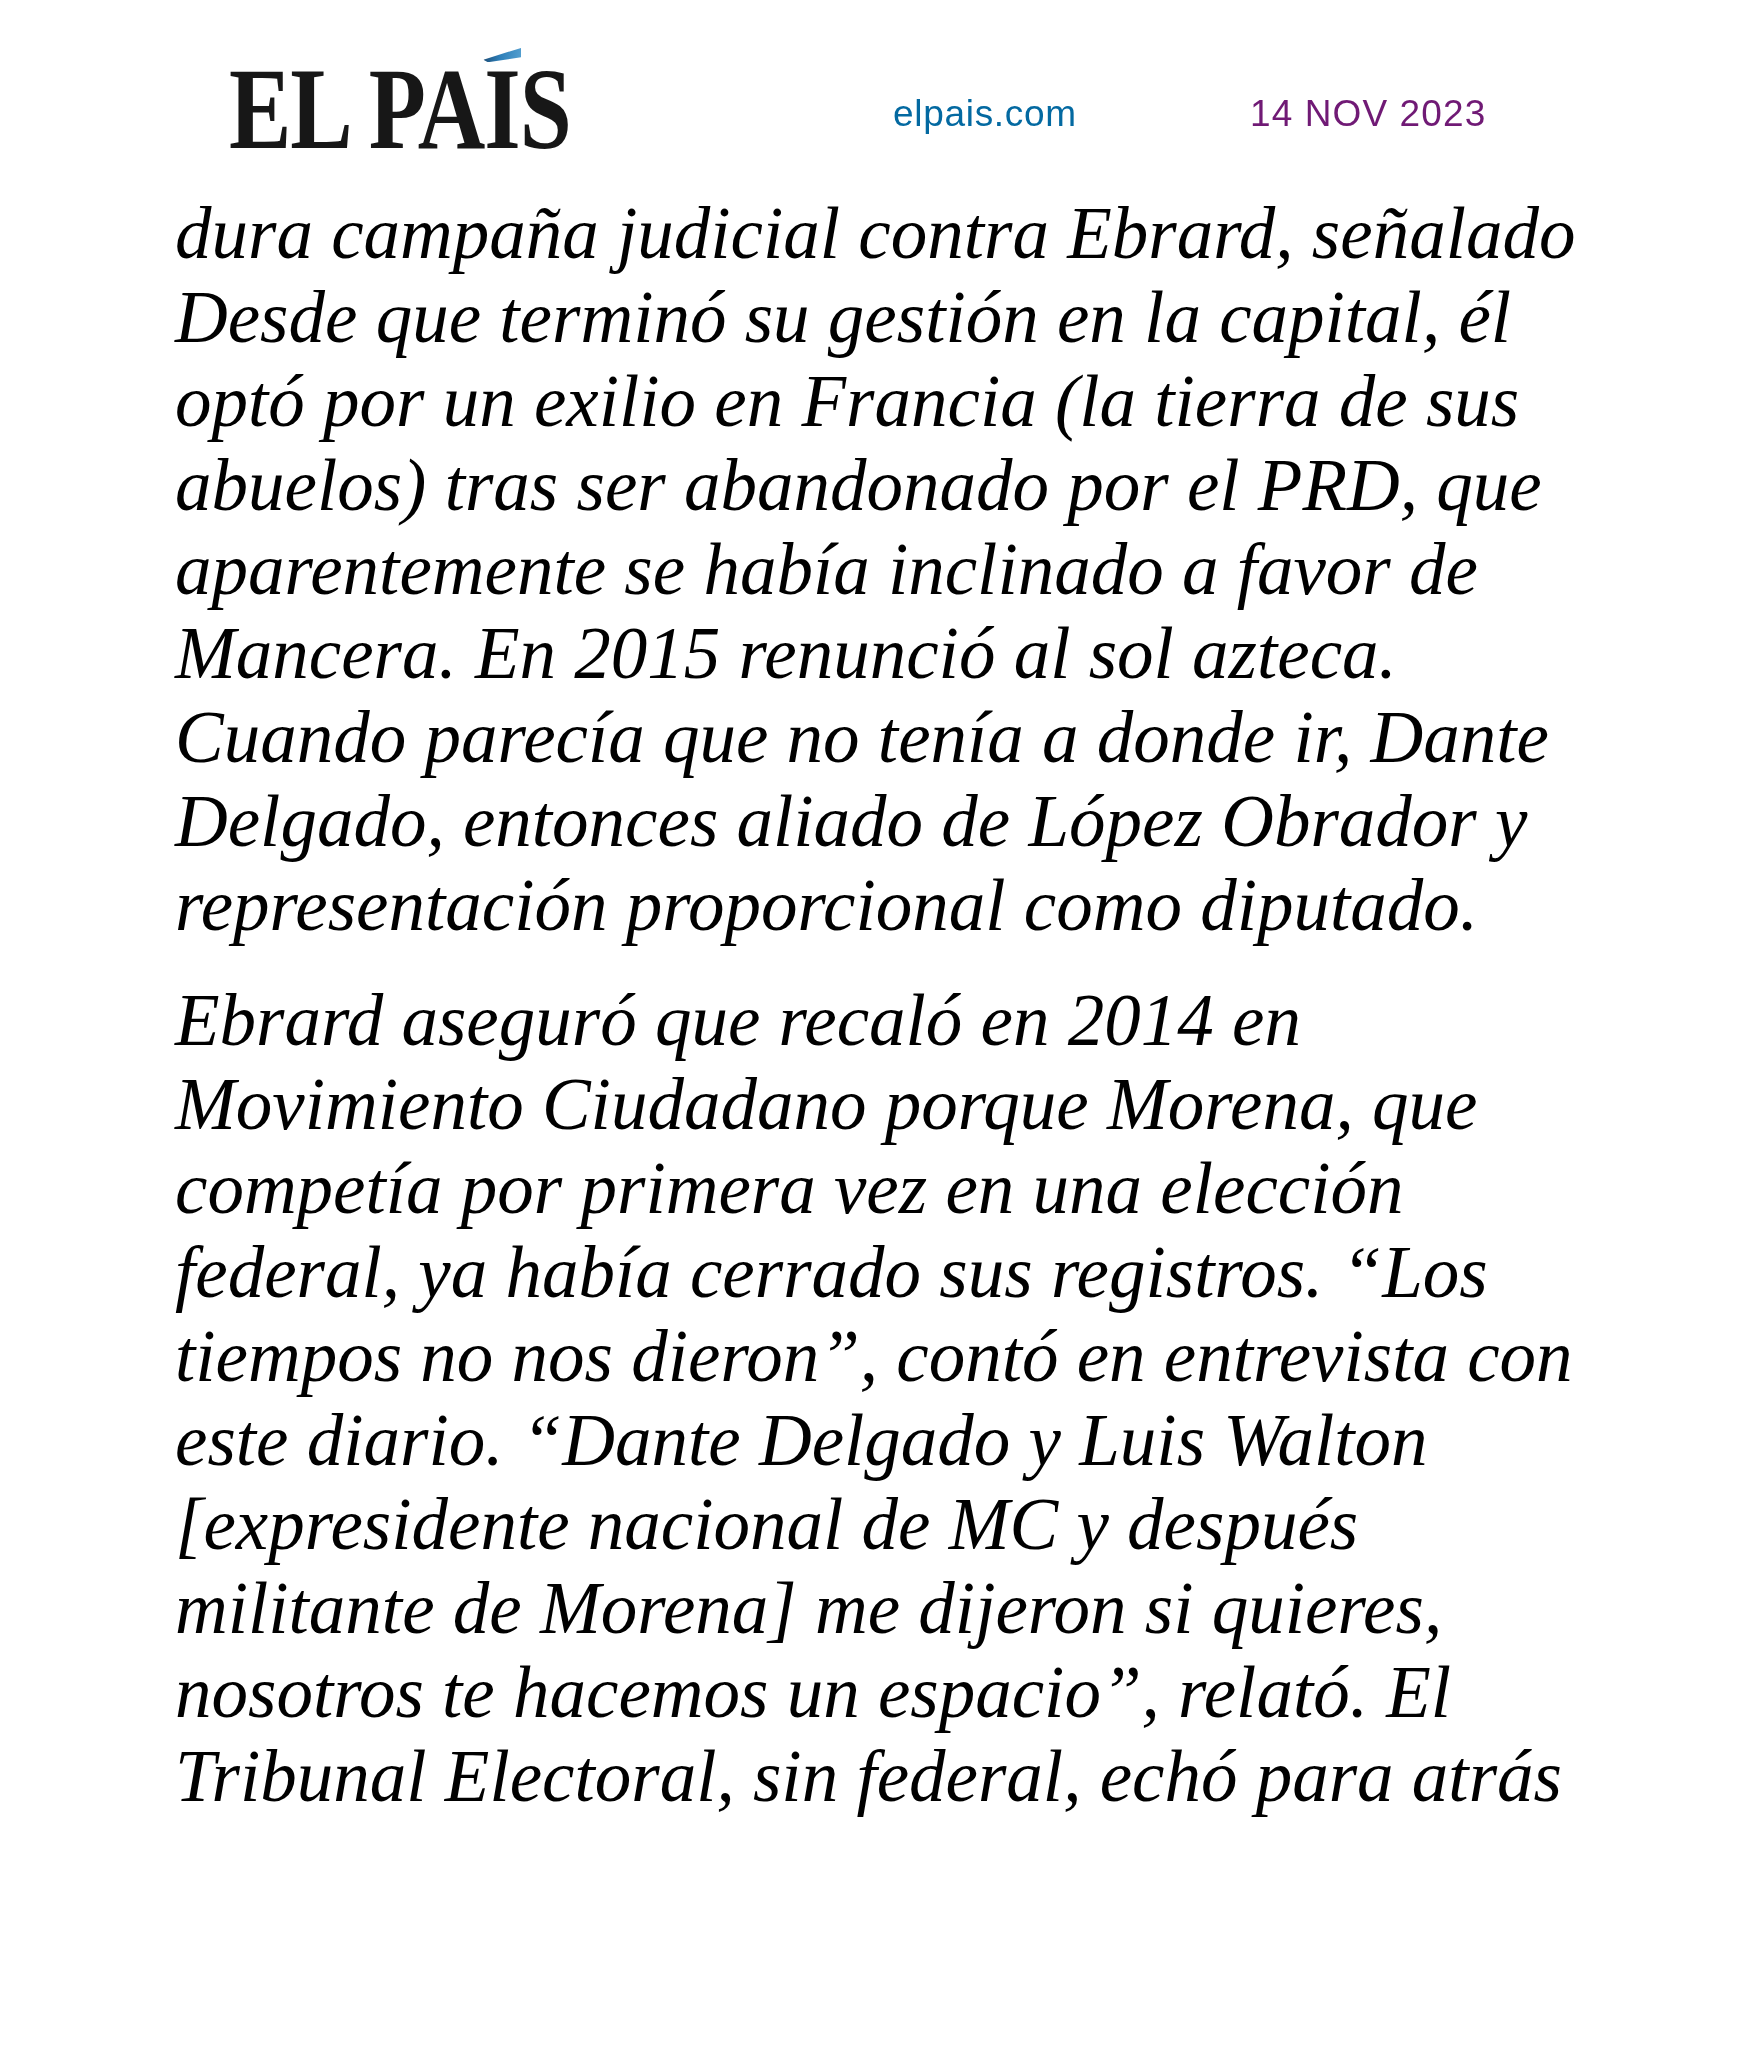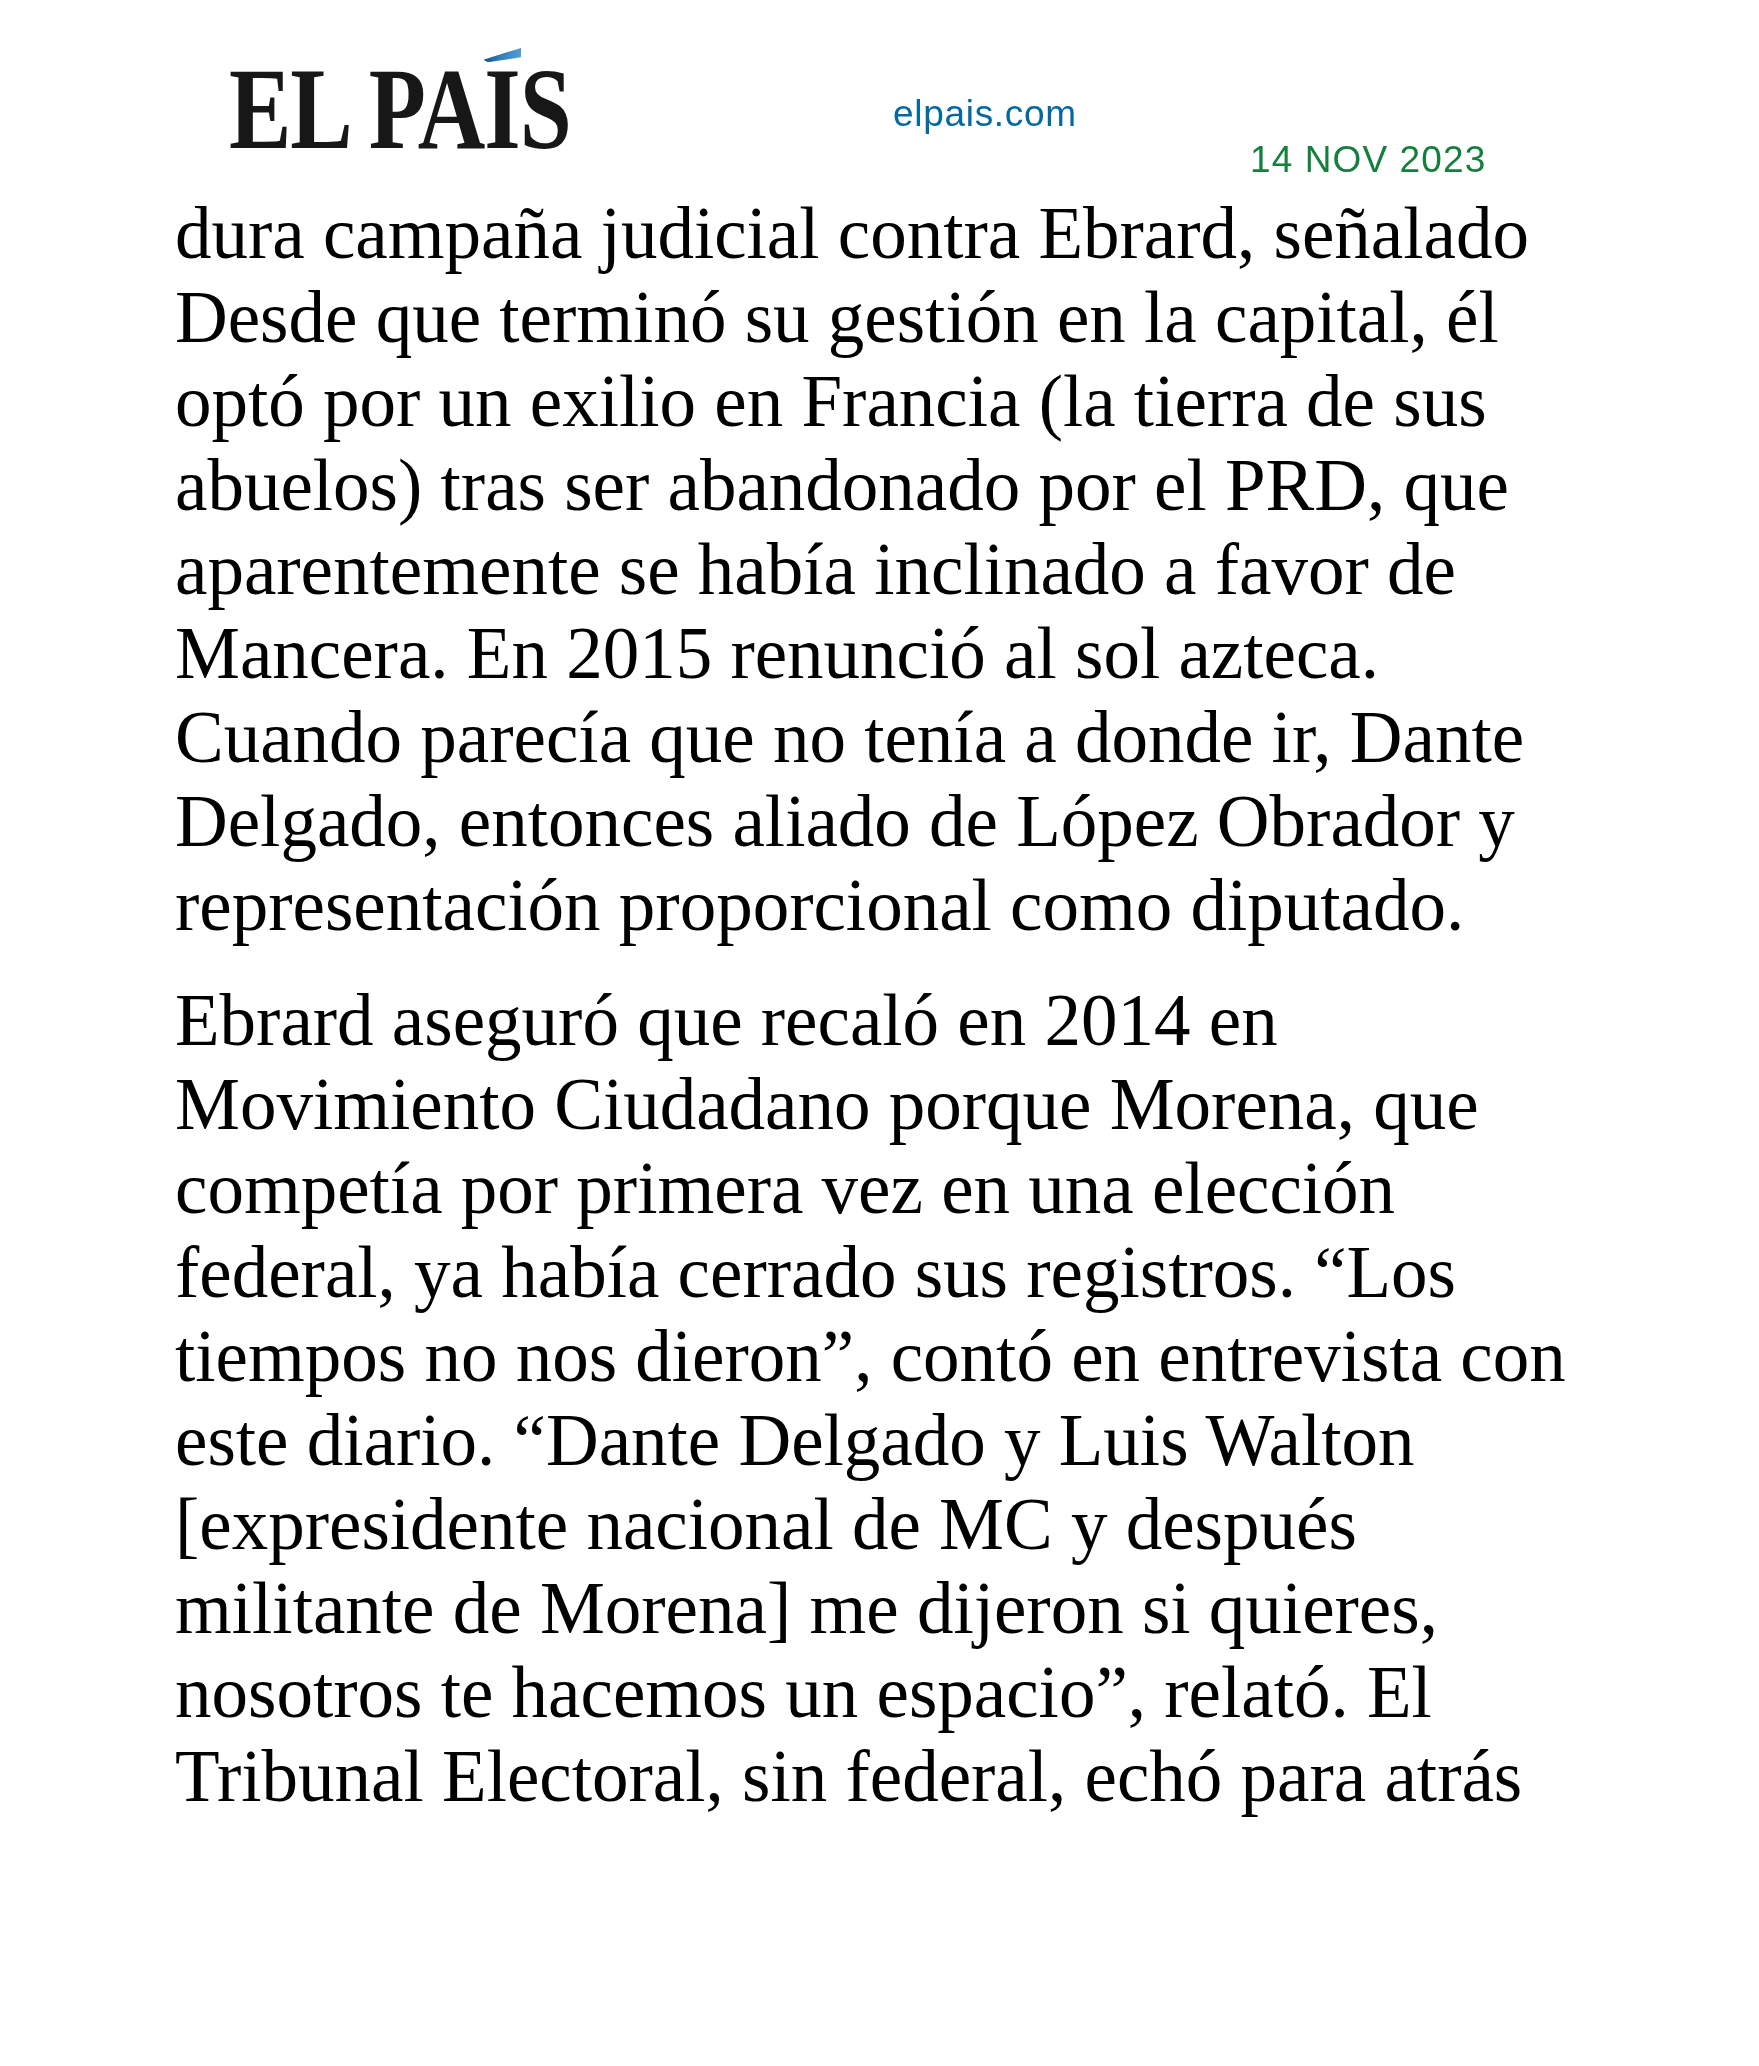--- a/index.html
+++ b/index.html
@@ -49,35 +49,34 @@
     color: #0369a1;
   }
   .issue-date {
     position: absolute;
     left: 1250px;
     top: 95px;
     font-family: "Liberation Sans", sans-serif;
     font-size: 37px;
     line-height: 1;
     letter-spacing: 1.1px;
-    color: #15803d;
-    margin-top: 46px;
+    color: #701a75;
   }
   
   .article {
     position: absolute;
     left: 175px;
     top: 192px;
     width: 1439px;
     font-family: "Liberation Serif", serif;
     font-size: 73px;
     line-height: 84px;
     color: #000000;
   }
-  .para { margin: 0; }
+  .para { margin: 0; font-style: italic; }
   .para + .para { margin-top: 31px; }
   .line { white-space: nowrap; }
 </style>
 </head>
 <body>
 
 <header>
   <div class="logo" aria-label="EL PAÍS">
     <span>EL PA</span><span>I</span><span>S</span>
     <span class="accent"></span>

